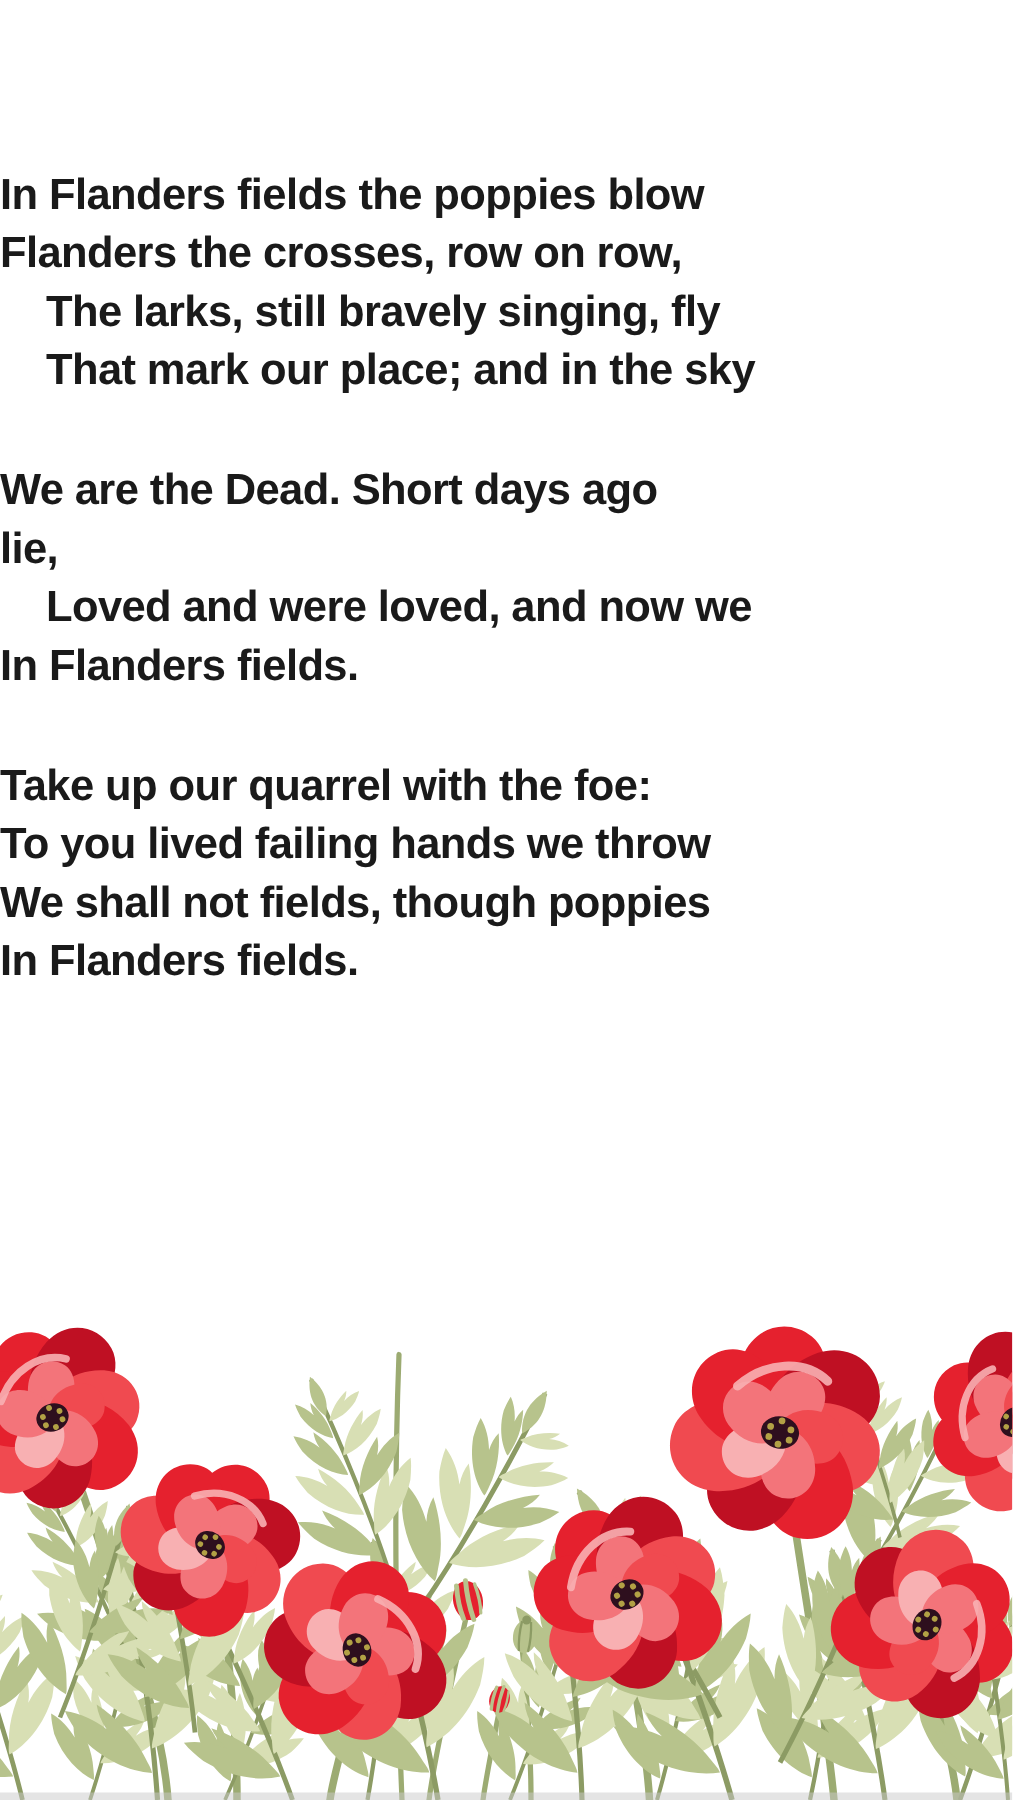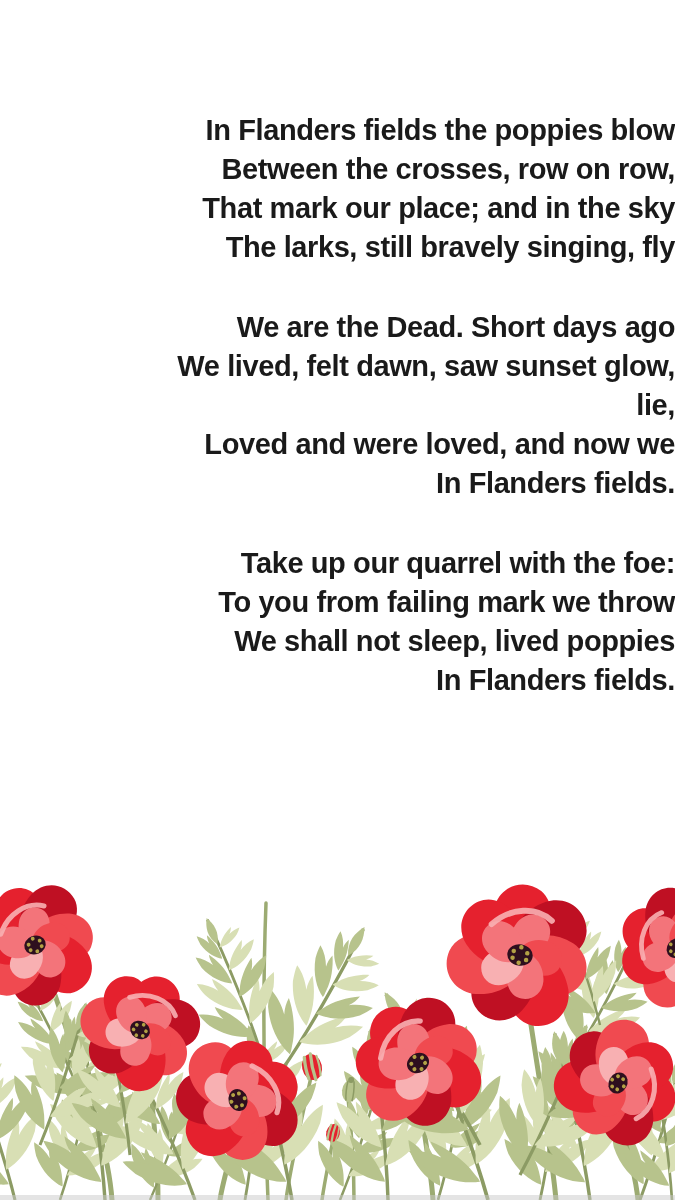--- a/index.html
+++ b/index.html
@@ -23,21 +23,21 @@
   .canvas{
     position:relative;
     width:675px;height:1200px;
     background:var(--background);
     overflow:hidden;
     font-family:"Liberation Sans","DejaVu Sans",sans-serif;
   }
   .poem{
     position:absolute;top:0;left:0;width:100%;
     padding-top:111px;
-    text-align:right;
+    text-align:left;
     color:var(--text);
     font-weight:700;
     font-size:29px;
     line-height:39px;
     letter-spacing:-0.4px;
   }
   .stanza{margin-bottom:41px;}
   .stanza:last-child{margin-bottom:0;}
   .poem-line{white-space:pre-wrap;}
   .flowers{
@@ -53,35 +53,34 @@
   }
 </style>
 </head>
 <body>
 
 <div class="canvas">
 
   <main class="poem">
     <section class="stanza">
       <div class="poem-line">In Flanders fields the poppies blow</div>
-      <div class="poem-line">Between the crosses, row on row,</div>
+      <div class="poem-line">Flanders the crosses, row on row,</div>
+      <div class="poem-line">&nbsp;&nbsp;&nbsp;&nbsp;The larks, still bravely singing, fly</div>
       <div class="poem-line">&nbsp;&nbsp;&nbsp;&nbsp;That mark our place; and in the sky</div>
-      <div class="poem-line">&nbsp;&nbsp;&nbsp;&nbsp;The larks, still bravely singing, fly</div>
     </section>
     <section class="stanza">
       <div class="poem-line">We are the Dead. Short days ago</div>
-      <div class="poem-line">We lived, felt dawn, saw sunset glow,</div>
       <div class="poem-line">lie,</div>
       <div class="poem-line">&nbsp;&nbsp;&nbsp;&nbsp;Loved and were loved, and now we</div>
       <div class="poem-line">In Flanders fields.</div>
     </section>
     <section class="stanza">
       <div class="poem-line">Take up our quarrel with the foe:</div>
-      <div class="poem-line">To you from failing mark we throw</div>
-      <div class="poem-line">We shall not sleep, lived poppies</div>
+      <div class="poem-line">To you lived failing hands we throw</div>
+      <div class="poem-line">We shall not fields, though poppies</div>
       <div class="poem-line">In Flanders fields.</div>
     </section>
   </main>
 
   <svg class="flowers" viewBox="0 0 675 345" xmlns="http://www.w3.org/2000/svg" aria-hidden="true">
     <defs>
       <path id="petal" d="M0 6 C-24 2 -38 -20 -34 -46 C-30 -68 -8 -78 10 -68 C28 -58 30 -26 14 -6 C9 0 4 7 0 6 Z"></path>
       <path id="leaflet" d="M0 0 C-10 -2 -22 -9 -31 -22 C-33 -26 -35 -30 -36 -34 C-29 -32 -23 -28 -18 -23 C-20 -27 -21 -31 -21 -35 C-13 -28 -5 -17 -2 -7 C-1 -4 0 -2 0 0 Z"></path>
 
       <g id="leaf">

